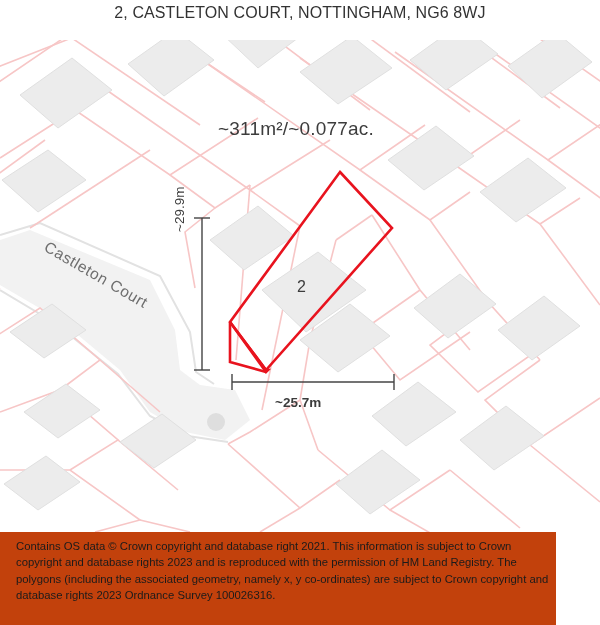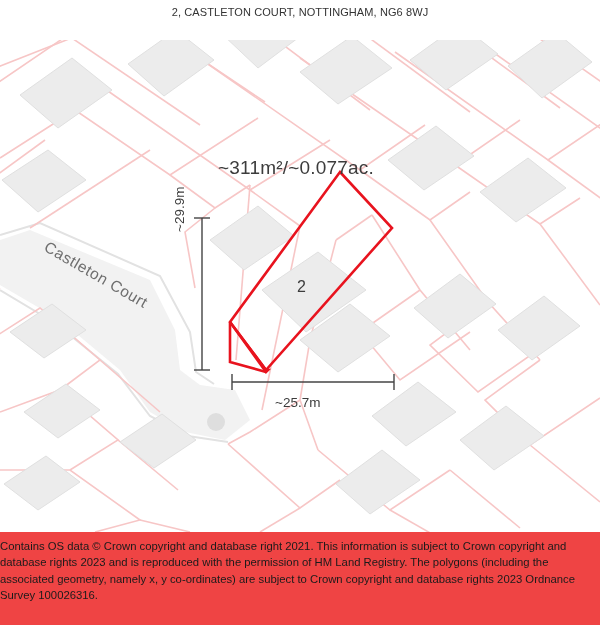--- a/index.html
+++ b/index.html
@@ -18,21 +18,21 @@
 
   
   .header {
     position: absolute;
     top: 0; left: 0; width: 600px;
     height: 40px;
     text-align: center;
     padding-top: 5px;
   }
   .header .title {
-    font-size: 11px;
+    font-size: 16px;
     color: #333333;
     line-height: 15px;
     letter-spacing: 0.1px;
   }
   .header .subtitle {
     font-size: 11.5px;
     color: #333333;
     line-height: 15px;
   }
 
@@ -46,27 +46,27 @@
   }
   .map svg { display: block; }
 
   
   .area-label {
     position: absolute;
     left: 218px; top: 78px;
     font-size: 19px;
     color: #3c3c3c;
     letter-spacing: 0.2px;
-    margin-top: 39px;
   }
   .label-width {
     position: absolute;
     left: 275px; top: 355px;
     font-size: 13.5px;
     color: #3c3c3c;
+    font-weight: bold;
   }
   .label-height {
     position: absolute;
     left: 172px; top: 192px;
     font-size: 13.5px;
     color: #3c3c3c;
     transform: rotate(-90deg);
     transform-origin: left top;
     white-space: nowrap;
   }
@@ -84,23 +84,23 @@
     white-space: nowrap;
     transform: rotate(30deg);
     transform-origin: left top;
     letter-spacing: 0.6px;
   }
 
   
   .footer {
     position: absolute;
     left: 0; top: 532px;
-    width: 600px; height: 93px;
-    background: #ef4444;
-    padding: 6px 4px 0 0;
+    width: 556px; height: 93px;
+    background: #c2410c;
+    padding: 6px 4px 0 16px;
   }
   .footer p {
     margin: 0;
     font-size: 11.3px;
     line-height: 16.3px;
     color: #1b1b1b;
   }
 </style>
 </head>
 <body>

